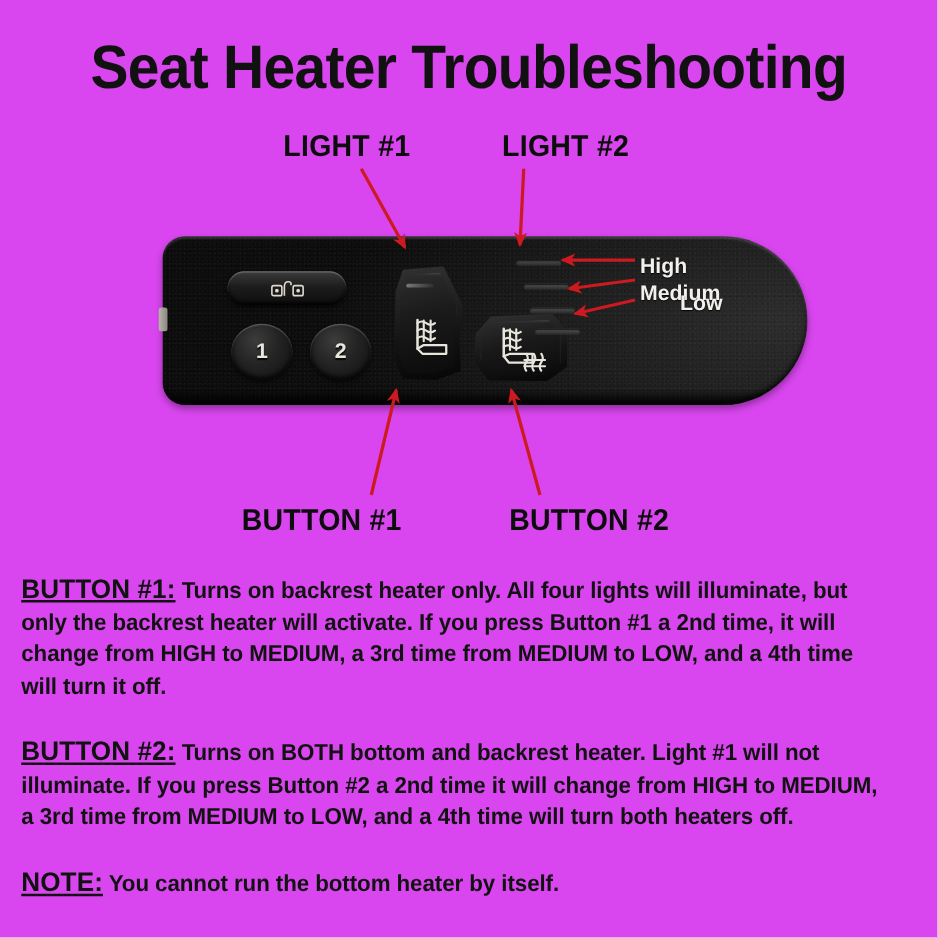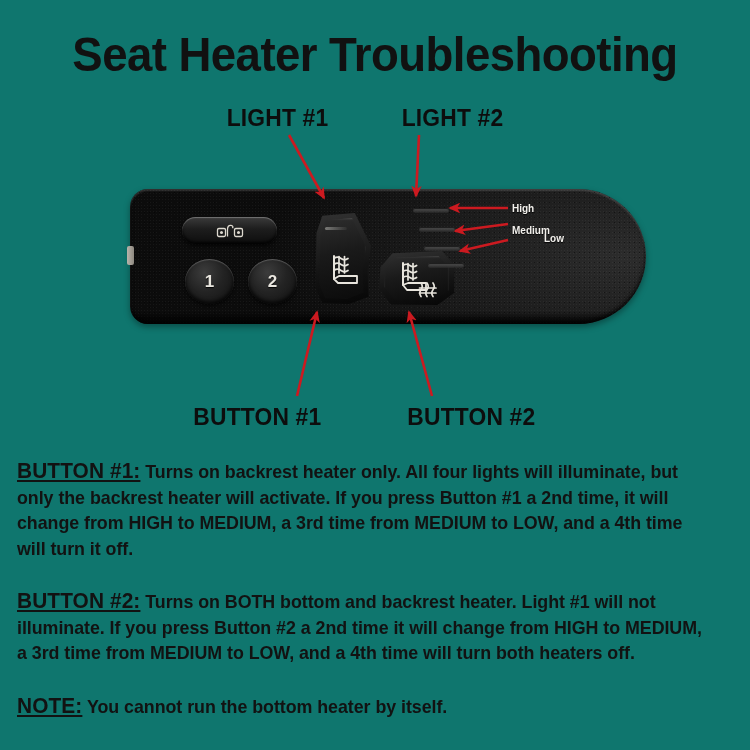--- a/index.html
+++ b/index.html
@@ -2,21 +2,21 @@
 <html><head>
 <meta charset="utf-8">
 <style>
   * { box-sizing: border-box; margin: 0; padding: 0; }
   html, body {
     width: 750px; height: 750px;
     background: #ffffff;
     font-family: "Liberation Sans", sans-serif;
     overflow: hidden;
   }
-  #page { position: relative; width: 750px; height: 750px; background: #0f766e; }
+  #page { position: relative; width: 750px; height: 750px; background: #d946ef; }
 
   
   .title {
     position: absolute;
     left: 0; top: 26px; width: 750px;
     text-align: center;
     font-family: "Liberation Sans Narrow", "Liberation Sans", sans-serif;
     font-weight: 700;
     font-size: 49px;
     letter-spacing: -0.6px;
@@ -180,21 +180,21 @@
   #ind-0 { left: 283px; top: 19px; }
   #ind-1 { left: 289px; top: 38px; }
   #ind-2 { left: 294px; top: 57px; }
   #ind-3 { left: 298px; top: 74px; }
 
   
   .lvl-label {
     position: absolute;
     font-family: "Liberation Sans", sans-serif;
     font-weight: 700;
-    font-size: 10px;
+    font-size: 17px;
     color: #f2f0ec;
     white-space: nowrap;
     text-shadow: 0 1px 1px rgba(0,0,0,0.9);
     z-index: 5;
   }
   #lvl-high   { left: 512px; top: 203px; }
   #lvl-medium { left: 512px; top: 225px; }
   #lvl-low    { left: 512px; top: 233px; padding-left: 32px; }
 
   

